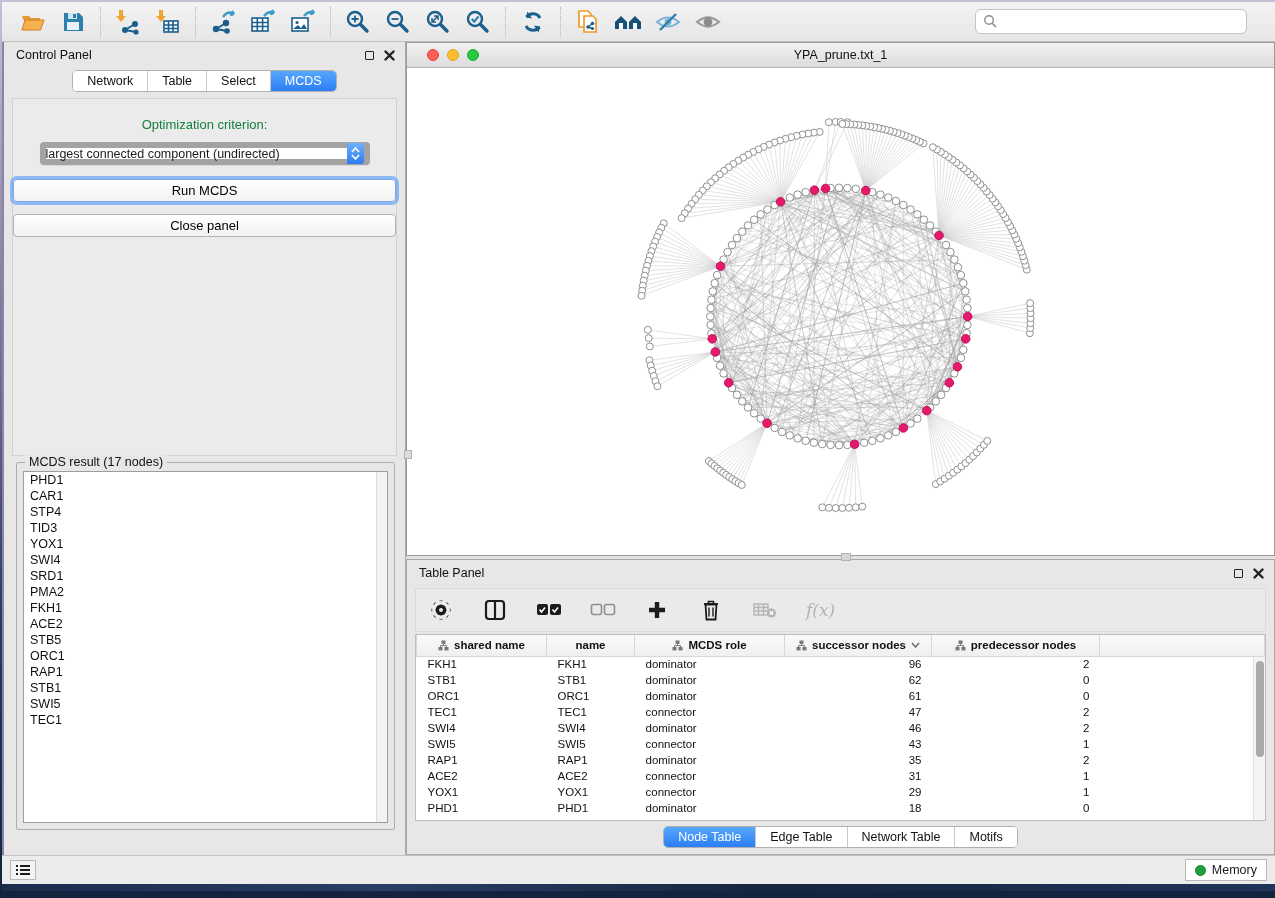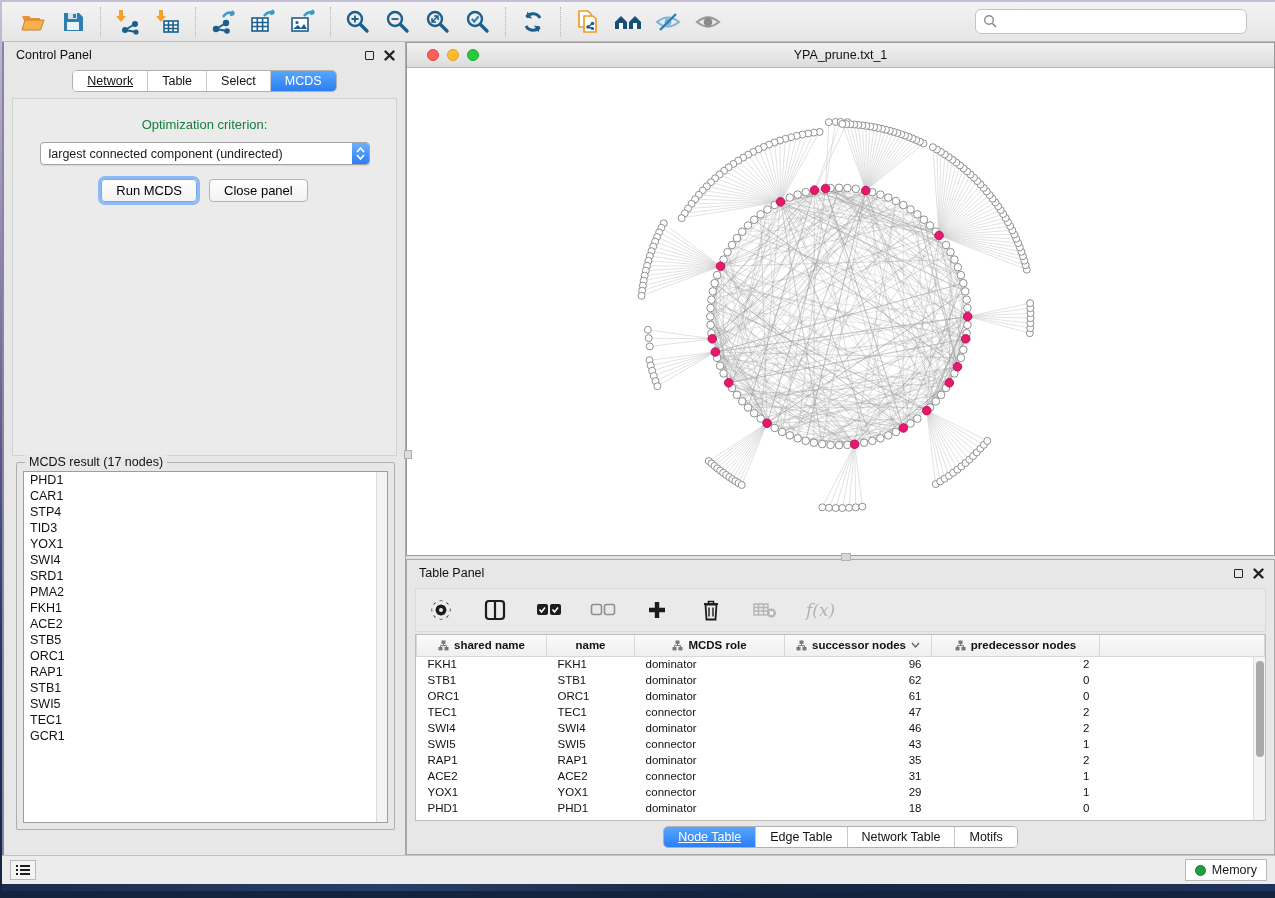--- a/index.html
+++ b/index.html
@@ -32,32 +32,32 @@
   .control-panel { width:402px; flex:0 0 402px; background:#e7e7e7; border-right:1px solid #a9a9a9;
     display:flex; flex-direction:column; position:relative; }
   .panel-titlebar { height:24px; display:flex; align-items:center; padding:2px 10px 0 12px; }
   .panel-title { font-size:12.5px; color:#111; }
   .panel-title-icons { margin-left:auto; display:flex; gap:10px; align-items:center; }
   .float-box { width:9px; height:9px; border:1.5px solid #222; border-radius:1px; }
   .tabs-row { display:flex; justify-content:center; padding:4px 0 2px; }
   .seg { display:flex; border:1px solid #b0b0b0; border-radius:5px; overflow:hidden; background:#fff; }
   .seg .seg-tab { padding:3px 14px; font-size:12.5px; background:#fff; border-left:1px solid #c8c8c8;
     color:#111; cursor:default; }
-  .seg .seg-tab:first-child { border-left:none;text-decoration:underline; }
+  .seg .seg-tab:first-child { border-left:none; }
   .seg .seg-tab.active { background:linear-gradient(180deg,#56a7fc,#2c7ef5); color:#fff; }
   .cp-body { margin:4px 8px 0 8px; background:#ebebeb; border:1px solid #d2d2d2;
     height:358px; padding-top:18px; }
   .opt-label { text-align:center; font-size:13px; color:#15803d; margin-bottom:10px; }
-  .mac-select { margin:0 auto; width:330px; height:23px; background:#fff; border:1px solid #a3a3a3;
-    border-radius:4px; display:flex; align-items:center; padding-left:8px; font-size:12.5px;
+  .mac-select { margin:0 auto; width:330px; height:23px; background:#fff; border:6px solid #a3a3a3;
+    border-radius:4px; display:flex; align-items:center; font-size:12.5px;
     box-shadow:0 1px 1px rgba(0,0,0,.08); cursor:default; }
   .mac-select .stepper { margin-left:auto; width:17px; height:21px; border-radius:0 3px 3px 0;
     background:linear-gradient(180deg,#6db1fb,#2f7bf4); display:flex; flex-direction:column;
     align-items:center; justify-content:center; gap:1px; }
-  .btn-row { display:flex; justify-content:center; gap:12px; margin-top:14px; }
+  .btn-row { display:flex; justify-content:center; gap:12px; margin-top:14px;flex-direction:column; }
   .mac-btn { background:linear-gradient(180deg,#ffffff,#f2f2f2); border:1px solid #b3b3b3;
     border-radius:4px; padding:3px 14px; font-size:13px; cursor:default; }
   .mac-btn.focused { box-shadow:0 0 0 3px rgba(90,160,250,.65); border-color:#7aa9e8; }
   .groupbox { margin:6px 10px 0 12px; border:1px solid #aeaeae; border-radius:2px; position:relative;
     height:368px; background:#e7e7e7; }
   .groupbox-legend { position:absolute; top:-8px; left:8px; background:#e7e7e7; padding:0 4px;
     font-size:12.5px; color:#111; }
   .mcds-list { position:absolute; inset:8px 6px 6px 6px; background:#fff; border:1px solid #9d9d9d;
     overflow:hidden; font-size:12.5px; }
   .mcds-list .scroll-track { position:absolute; top:0; right:0; width:11px; bottom:0;
@@ -332,21 +332,20 @@
               <div class="mcds-item">SRD1</div>
               <div class="mcds-item">PMA2</div>
               <div class="mcds-item">FKH1</div>
               <div class="mcds-item">ACE2</div>
               <div class="mcds-item">STB5</div>
               <div class="mcds-item">ORC1</div>
               <div class="mcds-item">RAP1</div>
               <div class="mcds-item">STB1</div>
               <div class="mcds-item">SWI5</div>
               <div class="mcds-item">TEC1</div>
-              <div class="mcds-item">GCR1</div>
             </div>
       </div>
       <div class="vsplit-handle"></div>
     </div>
 
     <div class="right-col">
 
       <div class="network-frame">
         <div class="net-titlebar">
           <span class="net-title">YPA_prune.txt_1</span>

